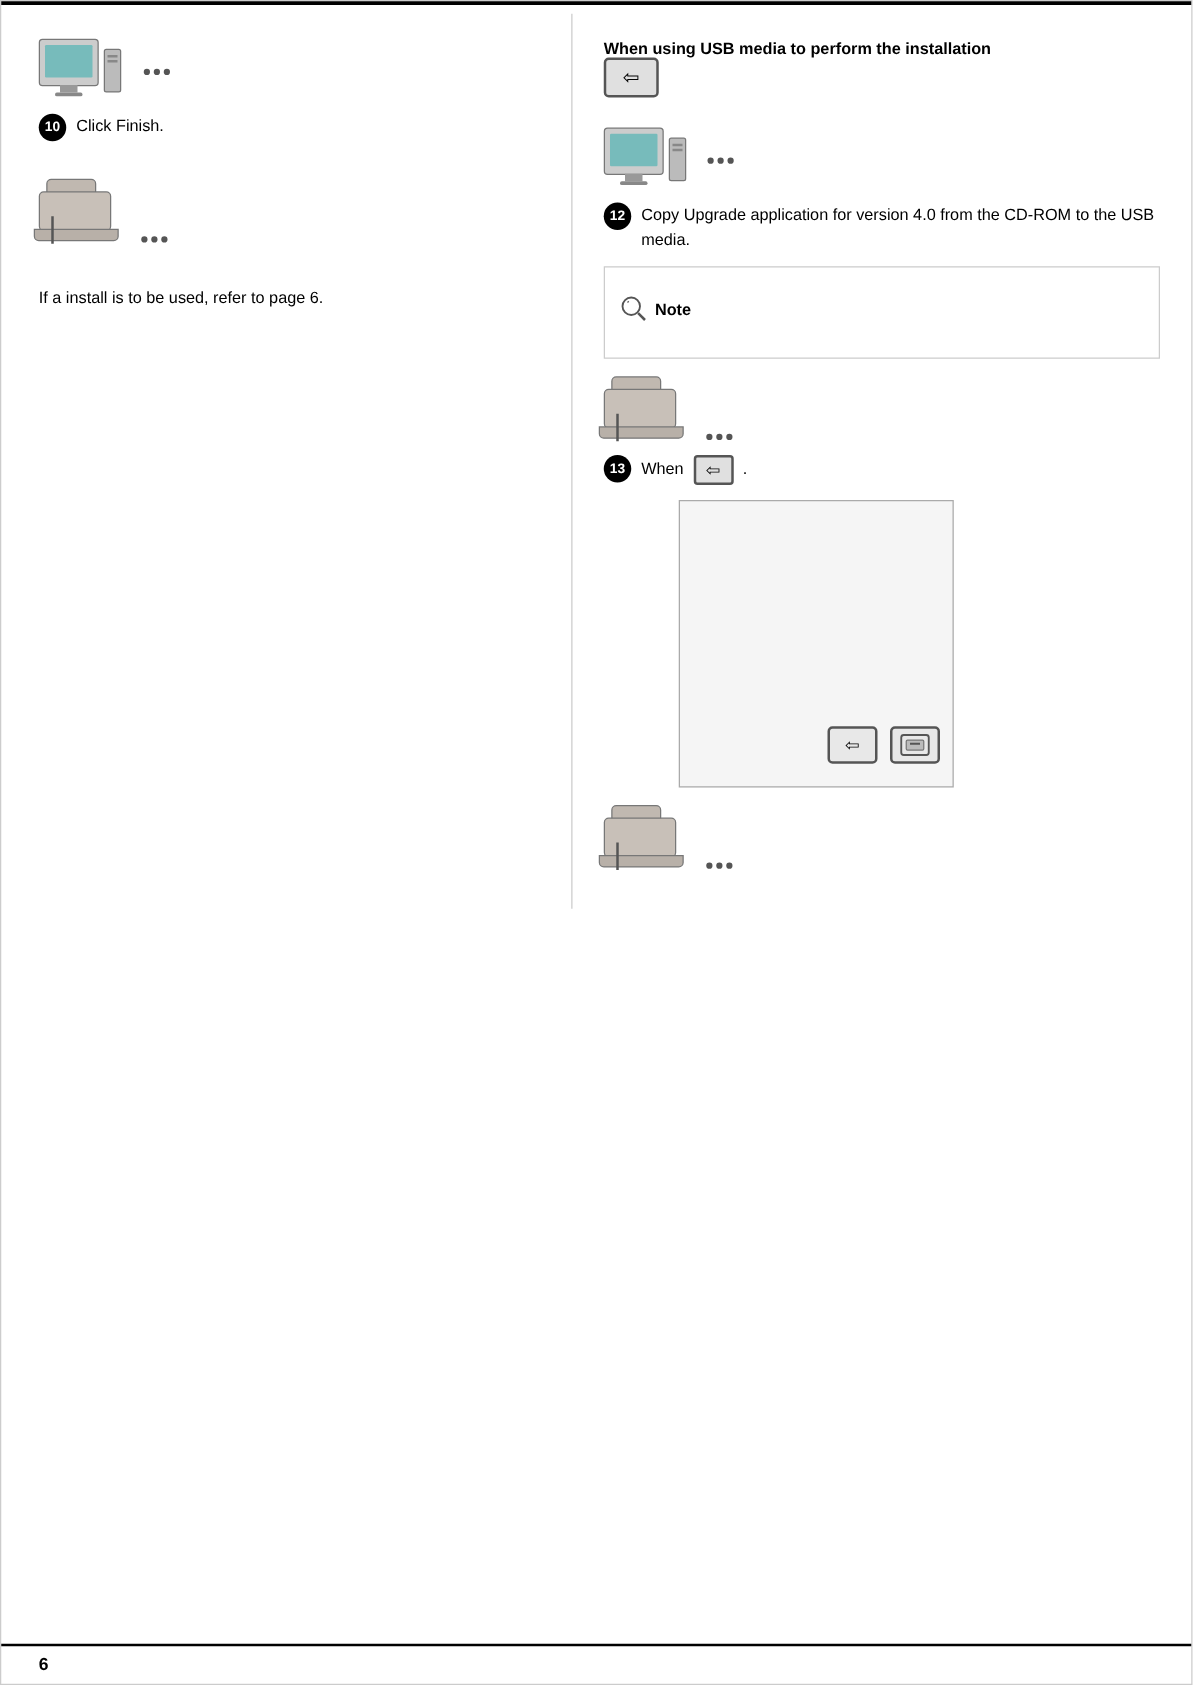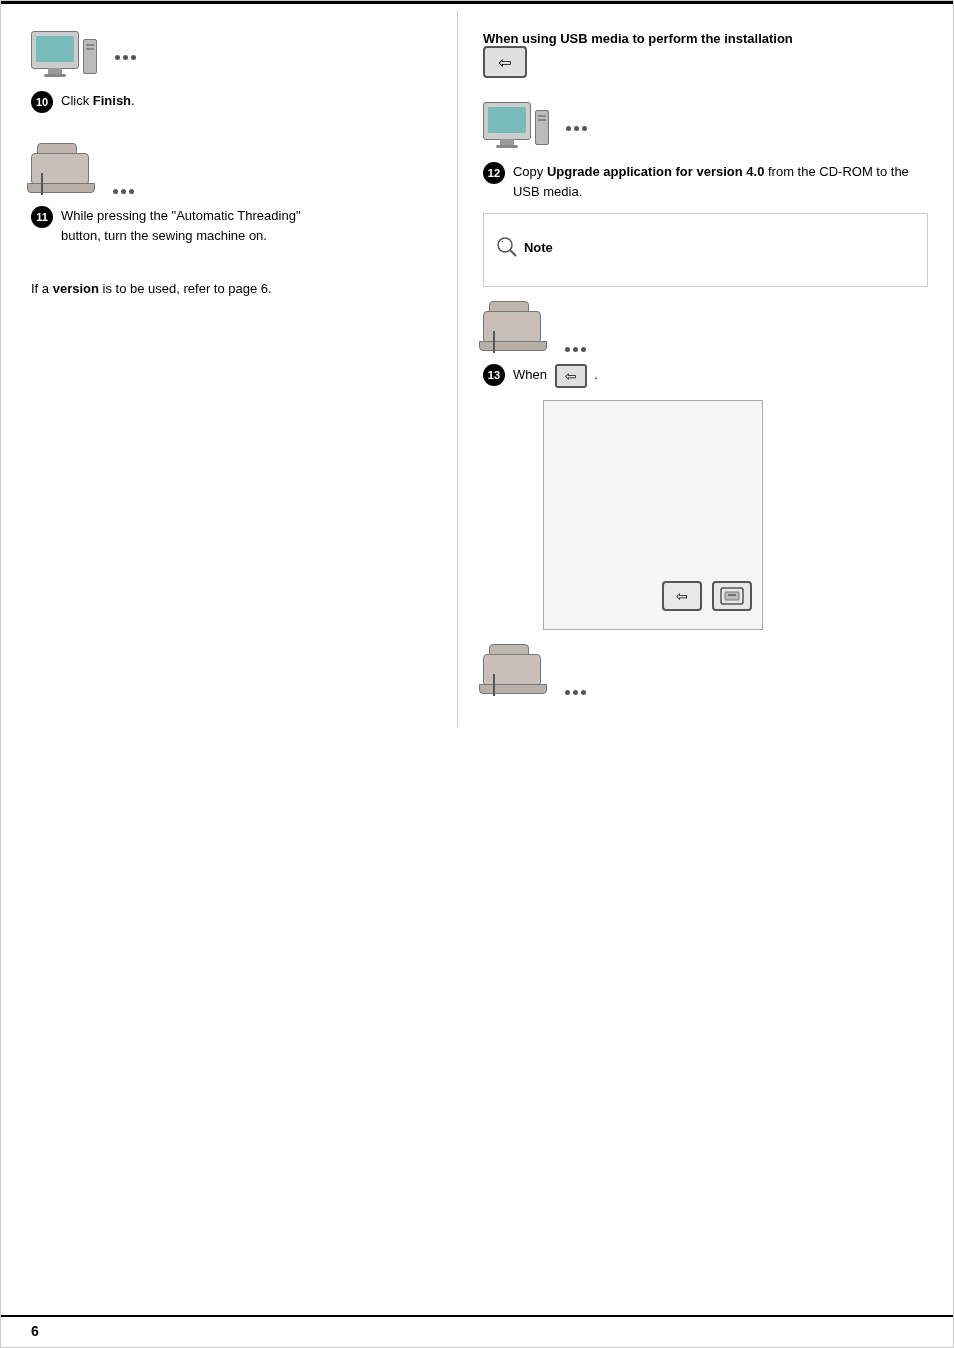--- a/index.html
+++ b/index.html
@@ -161,21 +161,21 @@
     .section-heading {
       font-weight: bold;
       font-size: 13px;
     }
 
     p {
       margin-bottom: 10px;
       line-height: 1.5;
     }
 
-    .bold { font-weight: bold; }
+    .bold { font-weight: normal; }
 
     .monitor {
       width: 48px;
       height: 38px;
       background: #ccc;
       border: 1.5px solid #777;
       border-radius: 3px;
       position: relative;
     }
 
@@ -316,34 +316,27 @@
             <div style="position:absolute; top:30px; left:10px; width:2px; height:22px; background:#555;"></div>
           </div>
           <div class="dots-row" style="margin-bottom:4px; margin-left:4px;">
             <div class="dot"></div>
             <div class="dot"></div>
             <div class="dot"></div>
           </div>
         </div>
       </div>
 
-      <div class="step-row">
-        <div class="step-circle">11</div>
-        <div class="step-text">
-          <span>While pressing the "Automatic Threading"</span><br>
-          <span>button, turn the sewing machine on.</span>
-        </div>
-      </div>
 
       <div style="height:22px;"></div>
 
 
 
       <p>
-        <span>If a </span><span class="bold">version</span><span> is to be used, refer to page 6.</span>
+        <span>If a </span><span class="bold">install</span><span> is to be used, refer to page 6.</span>
       </p>
 
     </div>
 
     <div class="right-col">
 
       <div class="section-heading">When using USB media to perform the installation</div>
 
       <div style="margin-bottom:14px;">
         <div class="usb-btn-lg">⇦</div>

